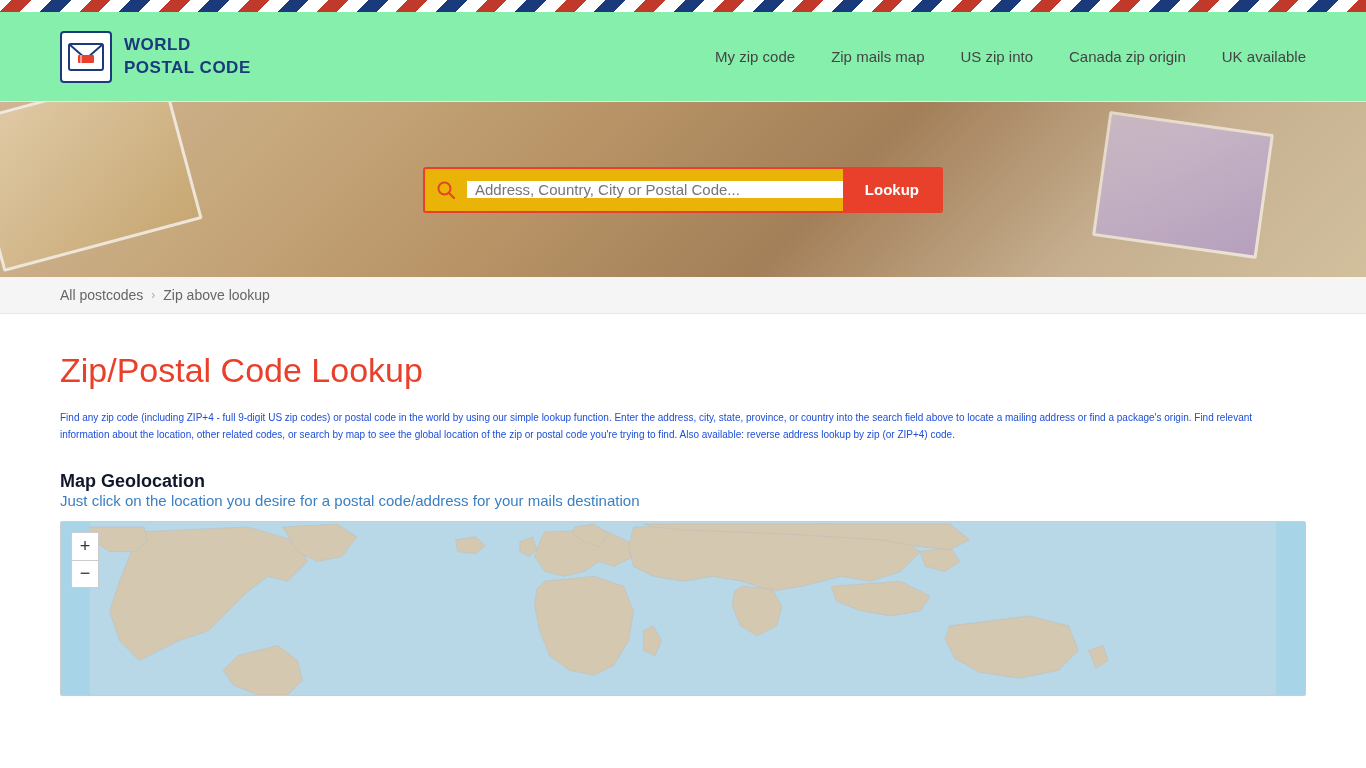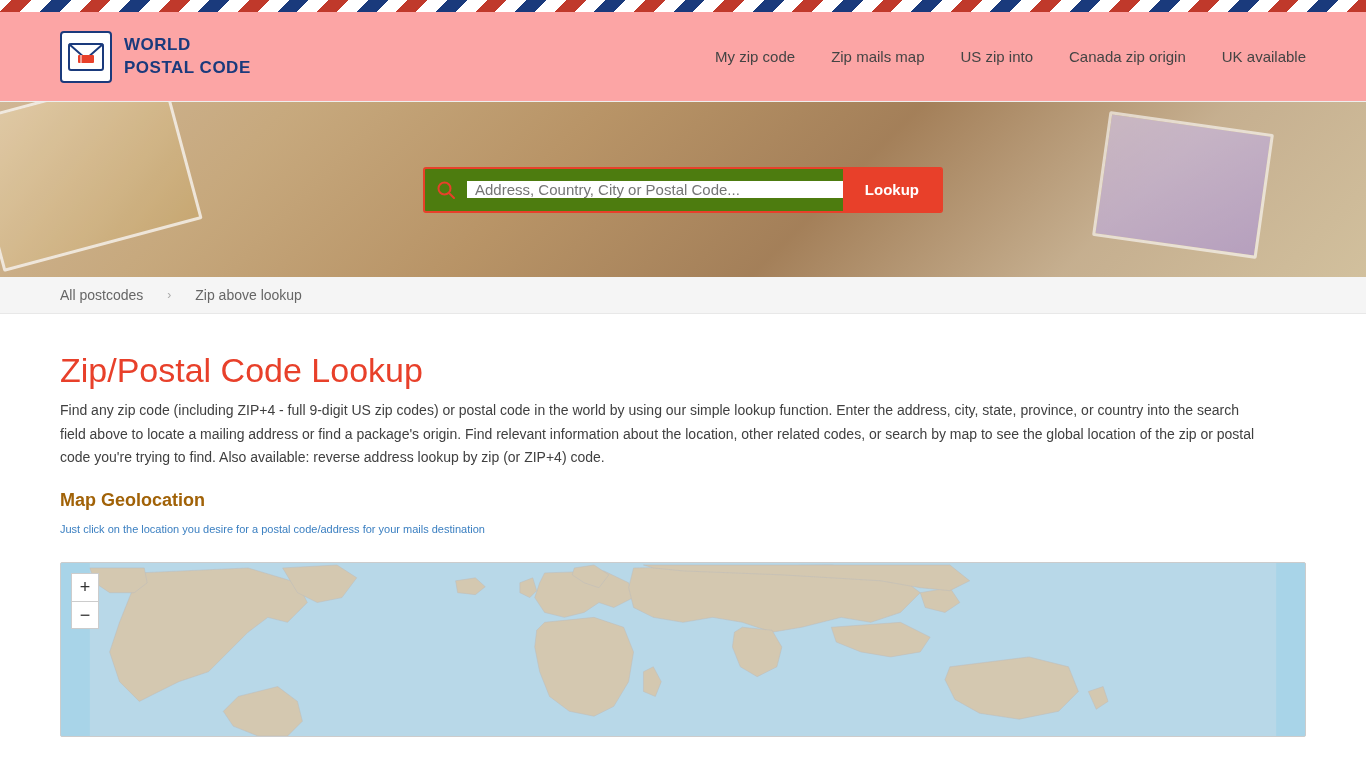--- a/index.html
+++ b/index.html
@@ -12,21 +12,21 @@
         -45deg,
         #c0392b 0px, #c0392b 14px,
         #fff 14px, #fff 28px,
         #1a3a7c 28px, #1a3a7c 42px,
         #fff 42px, #fff 56px
       );
     }
 
     
     .header {
-      background: #fca5a5;
+      background: #86efac;
       display: flex;
       align-items: center;
       justify-content: space-between;
       padding: 0 60px;
       height: 90px;
       border-bottom: 1px solid #eee;
     }
     .logo-area {
       display: flex;
       align-items: center;
@@ -109,21 +109,21 @@
       position: relative;
       z-index: 10;
       display: flex;
       justify-content: center;
       align-items: center;
       height: 100%;
     }
     .search-box {
       display: flex;
       align-items: center;
-      background: #4d7c0f;
+      background: #eab308;
       border: 2px solid #e8402a;
       border-radius: 3px;
       overflow: hidden;
       width: 520px;
       height: 46px;
     }
     .search-icon-wrap {
       padding: 0 12px;
       display: flex;
       align-items: center;
@@ -149,64 +149,63 @@
       cursor: pointer;
       white-space: nowrap;
     }
 
     
     .breadcrumb {
       background: #f5f5f5;
       padding: 10px 60px;
       display: flex;
       align-items: center;
-      gap: 24px;
+      gap: 8px;
       font-size: 14px;
       color: #666;
       border-bottom: 1px solid #e8e8e8;
     }
     .breadcrumb a { color: #666; text-decoration: none; }
     .breadcrumb-sep {
       color: #aaa;
       font-size: 12px;
     }
 
     
     .main-content {
       padding: 36px 60px 30px;
       max-width: 1366px;
     }
     .page-title {
       font-size: 34px;
       font-weight: 400;
       color: #222;
-      margin-bottom: 8px;
+      margin-bottom: 18px;
       line-height: 1.2;
     }
     .page-title span {
       color: #e8402a;
       font-weight: 400;
     }
     .description {
-      font-size: 14px;
-      color: #404040;
+      font-size: 10px;
+      color: #1d4ed8;
       line-height: 1.7;
       max-width: 1200px;
-      margin-bottom: 20px;
+      margin-bottom: 28px;
     }
     .section-title {
       font-size: 18px;
       font-weight: 700;
-      color: #a16207;
+      color: #0f172a;
+    }
+    .map-hint {
+      font-size: 15px;
+      color: #3a7fc1;
       margin-bottom: 12px;
-    }
-    .map-hint {
-      font-size: 11px;
-      color: #3a7fc1;
-      margin-bottom: 27px;
     }
 
     
     .map-container {
       width: 100%;
       height: 175px;
       border: 1px solid #ccc;
       border-radius: 2px;
       position: relative;
       overflow: hidden;

